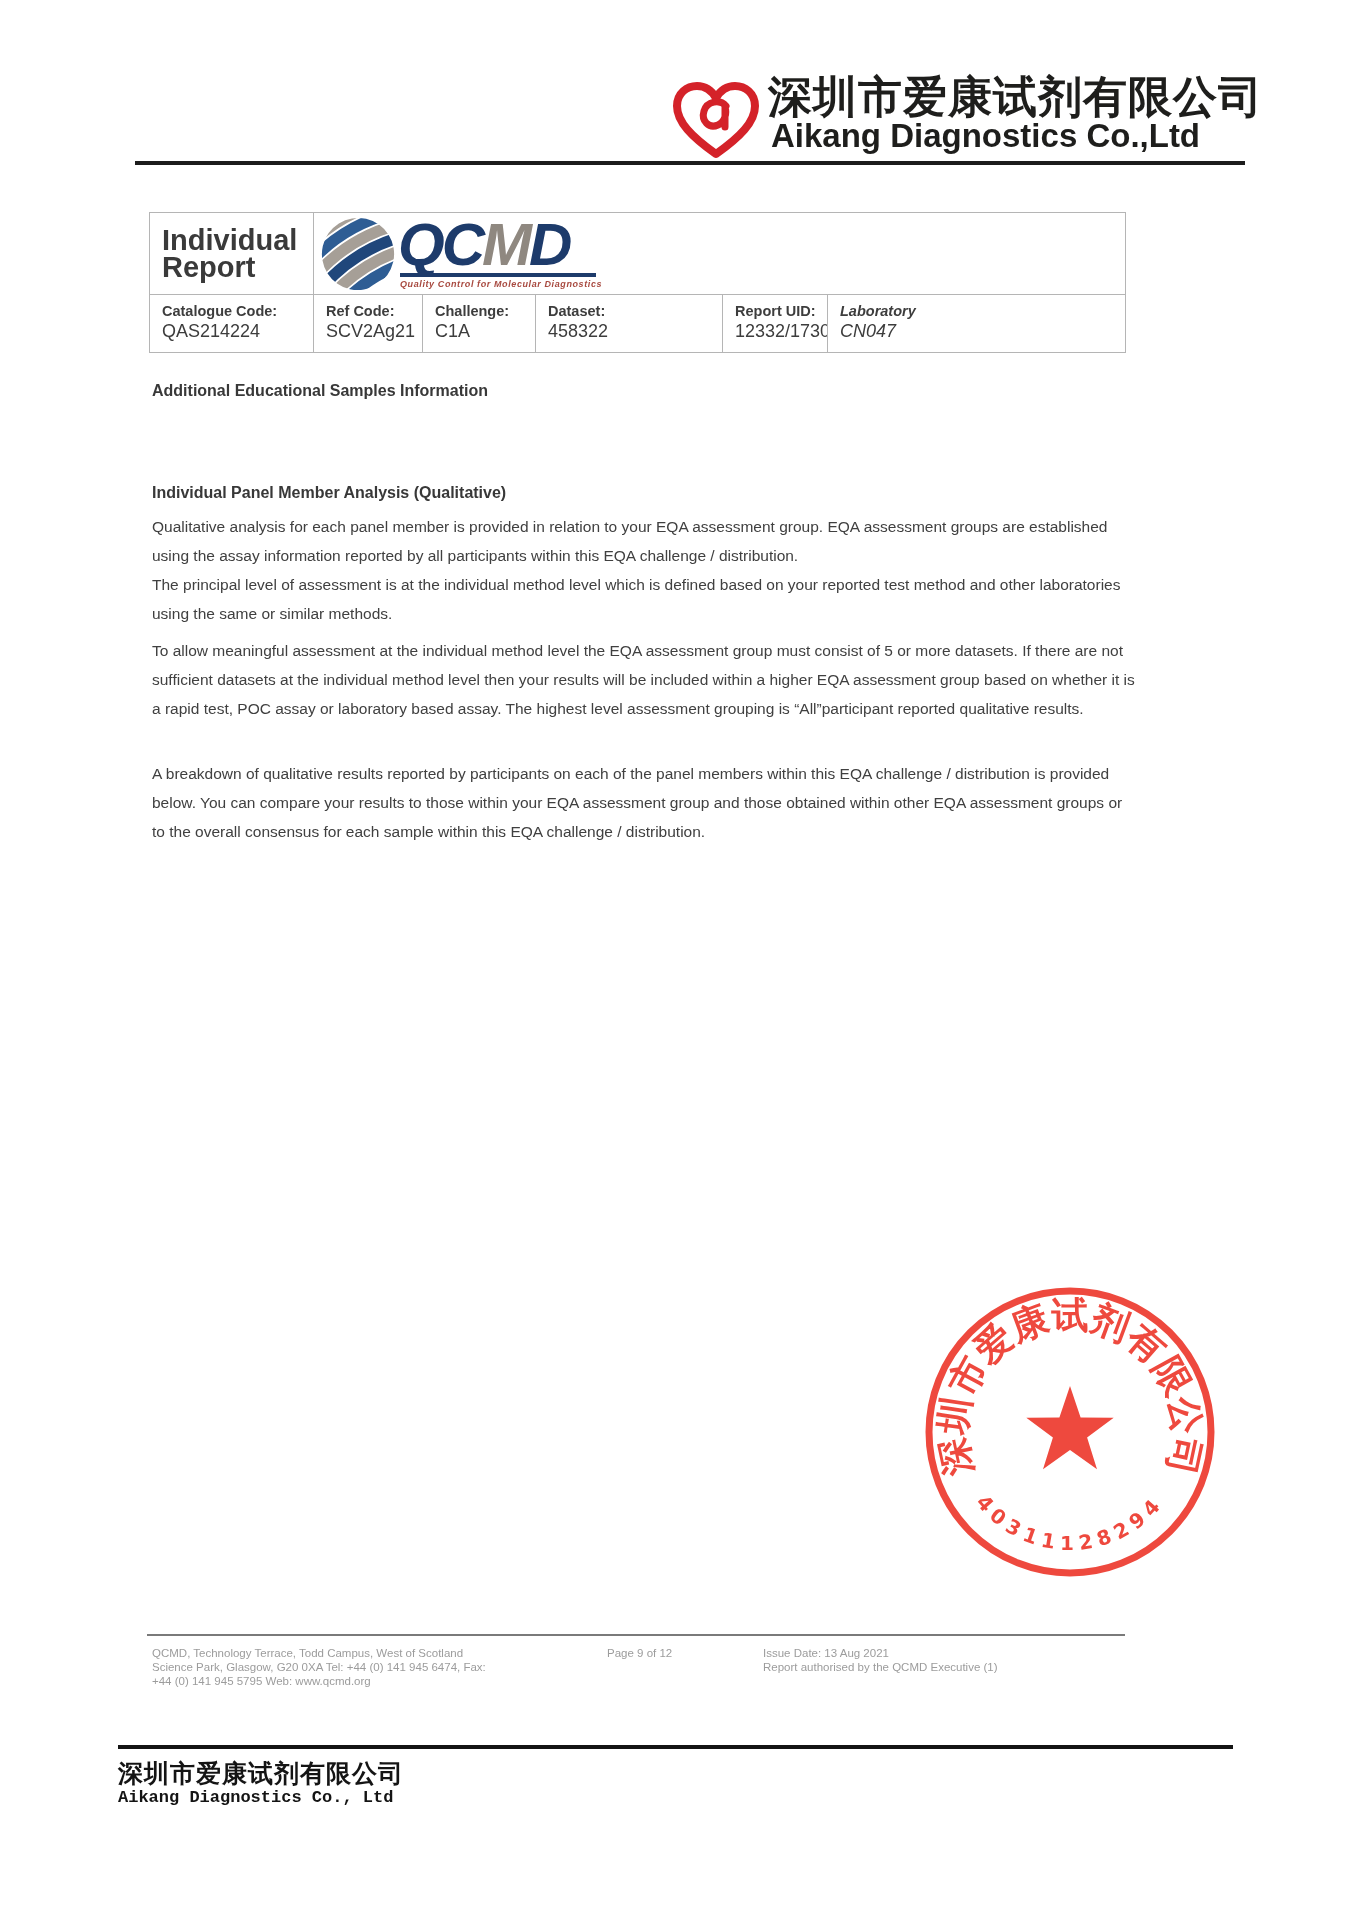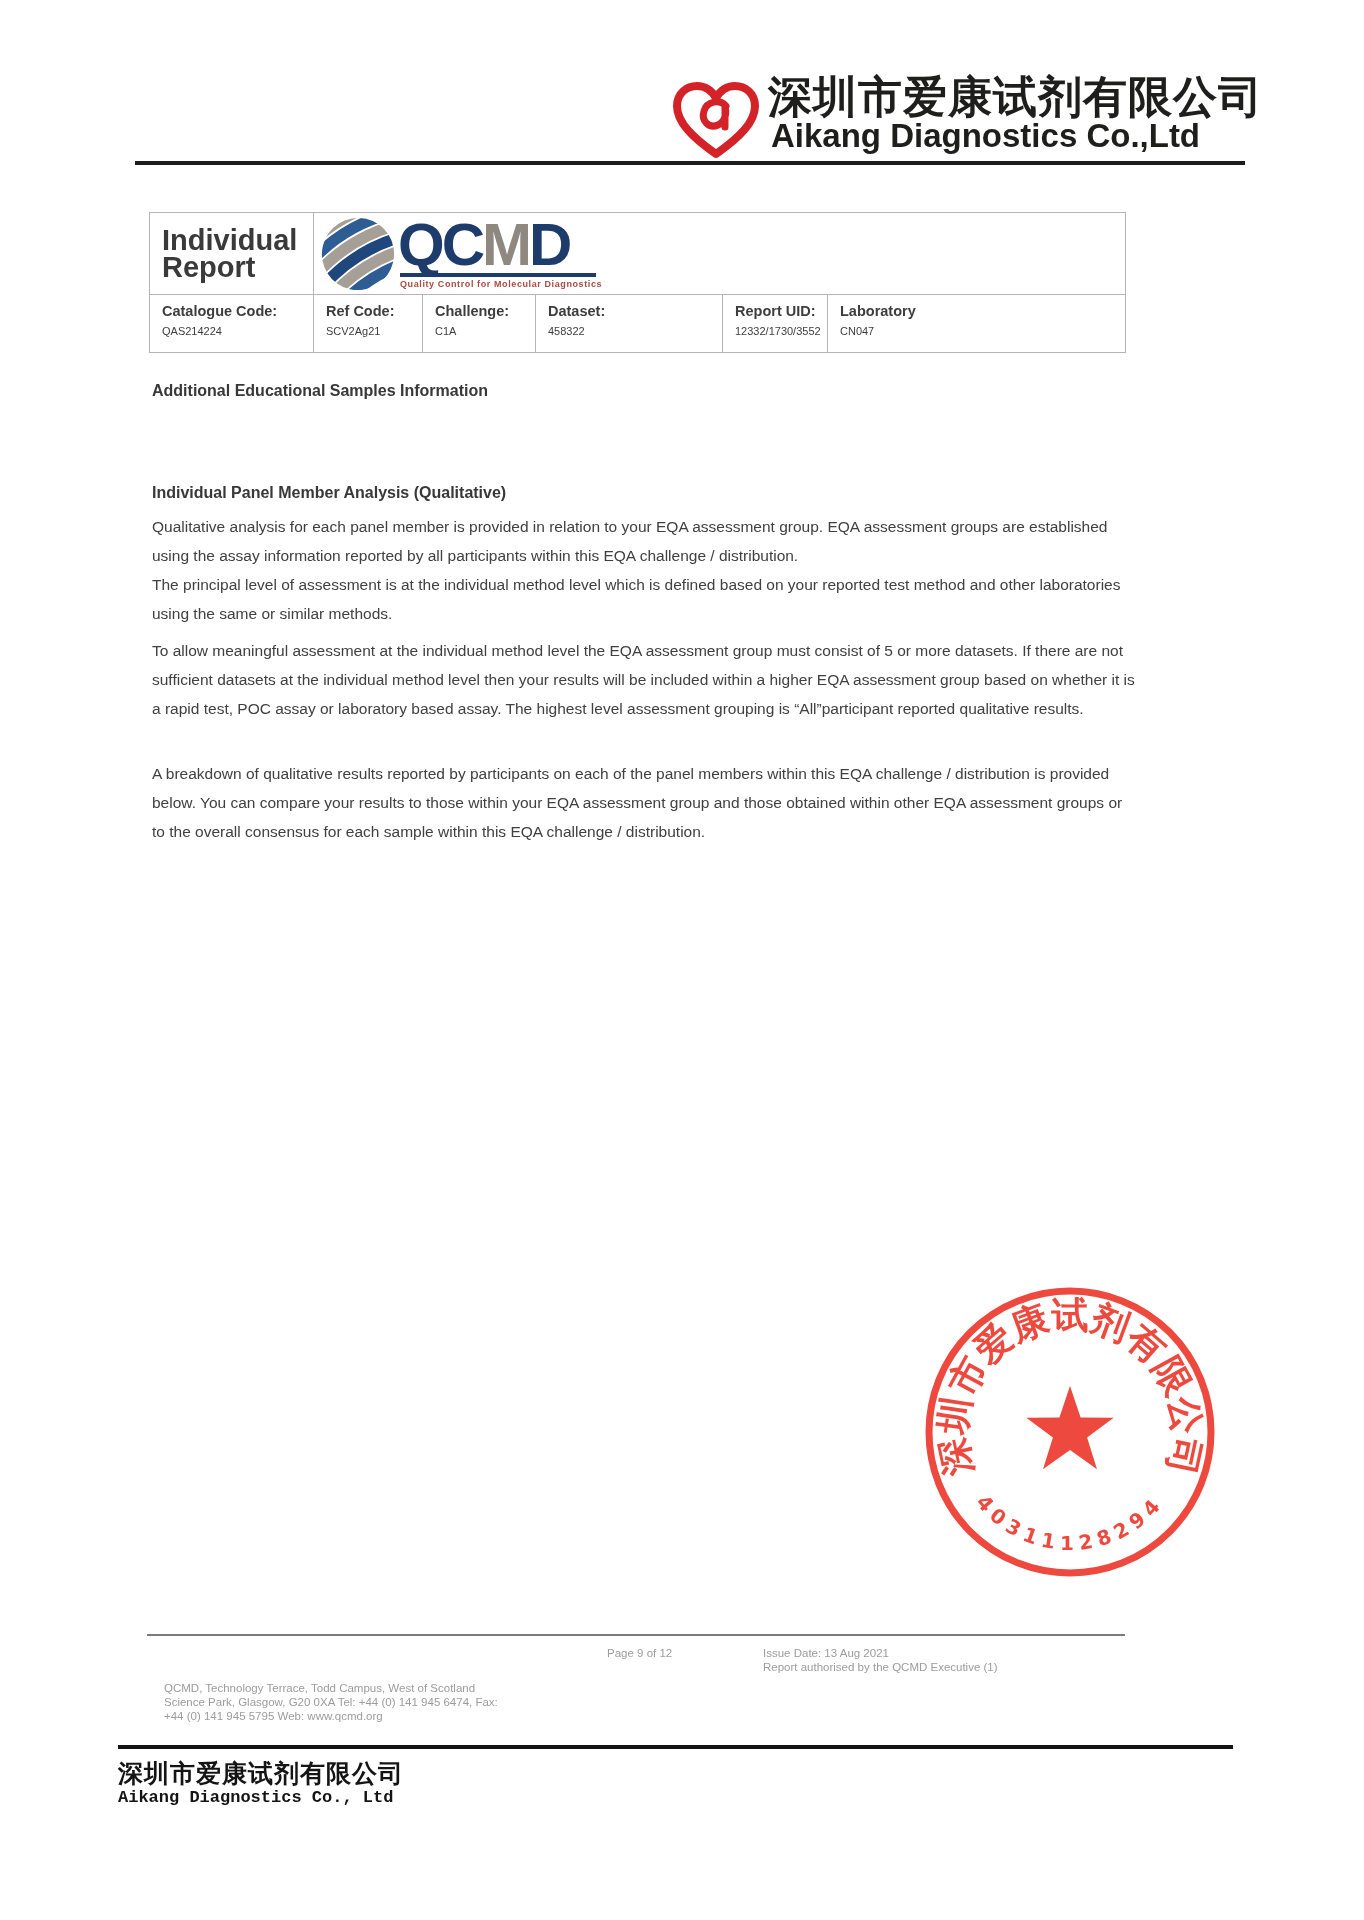--- a/index.html
+++ b/index.html
@@ -13,24 +13,24 @@
   .hdr-cn{left:768px;top:68px;font-size:44px;font-weight:bold;color:#1e1e1c;letter-spacing:1px;}
   .hdr-en{left:771px;top:117px;font-size:33px;font-weight:bold;color:#1e1e1c;letter-spacing:0px;}
   .rule-top{left:135px;top:161px;width:1110px;height:4px;background:#1c1c1c;}
 
   
   .rpt{left:149px;top:212px;width:975px;border:1px solid #b5b5b5;background:#fff;}
   .rpt-row{display:grid;}
   .rpt-row1{grid-template-columns:164px 517px 294px;height:81px;}
   .rpt-row2{grid-template-columns:164px 109px 113px 187px 105px 170px 127px;height:57px;border-top:1px solid #b5b5b5;}
   .rpt-cell{border-right:1px solid #b5b5b5;padding:6px 12px;overflow:hidden;}
-  .rpt-cell:last-child{border-right:none;}
+  .rpt-cell:last-child{border-right:none;font-style:italic;}
   .rpt-title-cell{display:flex;align-items:center;font-size:29px;font-weight:bold;line-height:27px;color:#3a3a3a;}
   .rpt-field .lbl{font-weight:bold;font-size:14.5px;line-height:20px;white-space:nowrap;}
-  .rpt-field .val{font-size:11px;line-height:20px;white-space:nowrap;}
+  .rpt-field .val{font-size:18px;line-height:20px;white-space:nowrap;}
   .logo-cell{display:flex;align-items:center;padding:3px 6px;}
   .qcmd-text-block{margin-left:2px;}
   .qcmd-letters{font-size:60px;font-weight:bold;letter-spacing:-3px;line-height:54px;font-family:"Liberation Sans",sans-serif;}
   .qcmd-letters .navy{color:#1d3b6b;}
   .qcmd-letters .taupe{color:#8f8880;}
   .qcmd-underline{height:4px;background:#1d3b6b;margin:1px 0 2px 2px;width:196px;}
   .qcmd-tagline{font-size:9px;font-weight:bold;color:#a84a40;letter-spacing:0.6px;white-space:nowrap;margin-left:2px;}
 
   
   .h-section{font-size:16px;font-weight:bold;color:#383838;}
@@ -41,21 +41,21 @@
   .p2{top:636px;}
   .p3{top:759px;}
 
   
   .stamp{left:920px;top:1282px;width:300px;height:300px;opacity:0.92;}
   .stamp text{font-weight:bold;}
 
   
   .rule-footer{left:147px;top:1634px;width:978px;height:2px;background:#7a7a7a;}
   .ftr{font-size:11.5px;line-height:14px;color:#9c9c9c;}
-  .ftr-addr{left:164px;top:1646px;width:335px;margin-top:35px;}
+  .ftr-addr{left:152px;top:1646px;width:335px;}
   .ftr-page{left:607px;top:1646px;text-align:right;}
   .ftr-right{left:763px;top:1646px;width:360px;}
 
   
   .rule-bottom{left:118px;top:1745px;width:1115px;height:4px;background:#141414;}
   .btm-cn{left:118px;top:1757px;font-size:25px;font-weight:600;color:#141414;font-family:"Liberation Serif",serif;letter-spacing:1px;}
   .btm-en{left:118px;top:1788px;font-size:17px;color:#141414;font-family:"Liberation Mono",monospace;font-weight:600;}
 </style>
 </head>
 <body>

